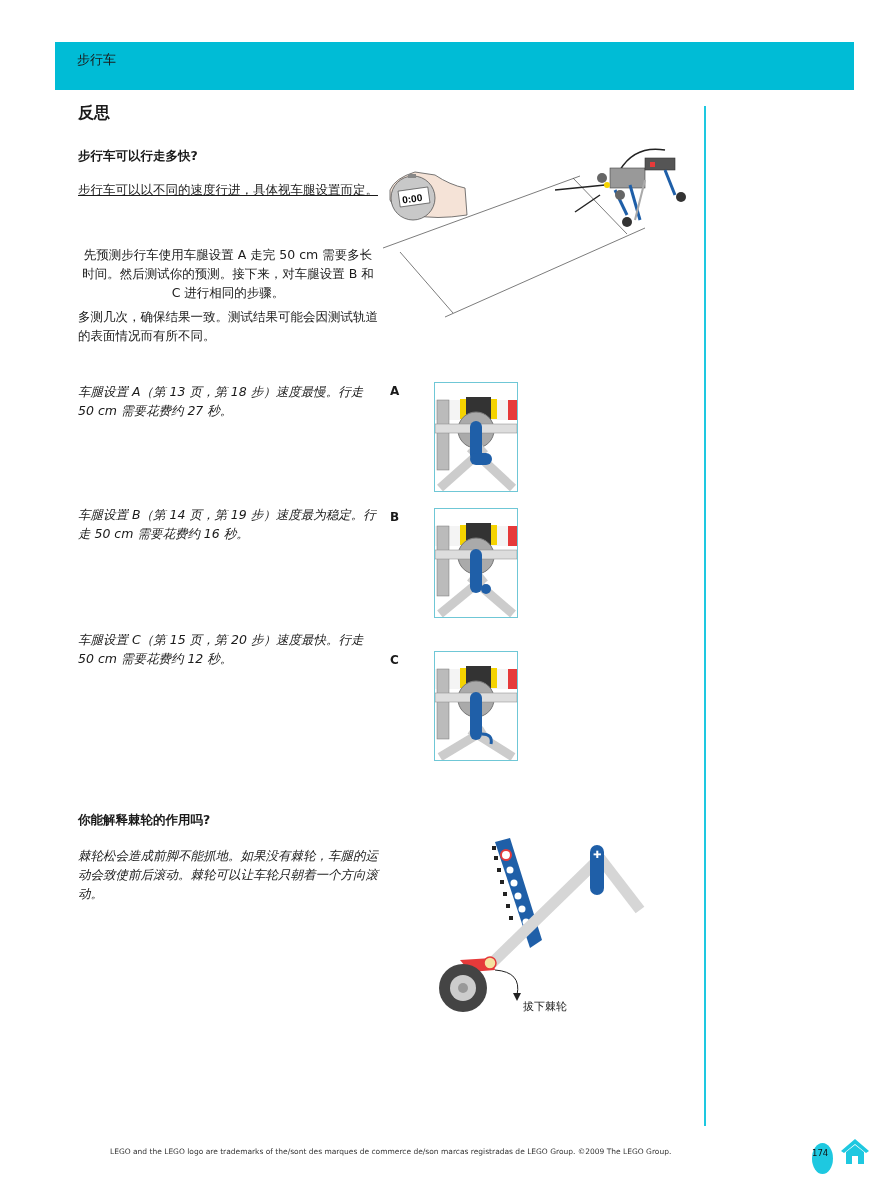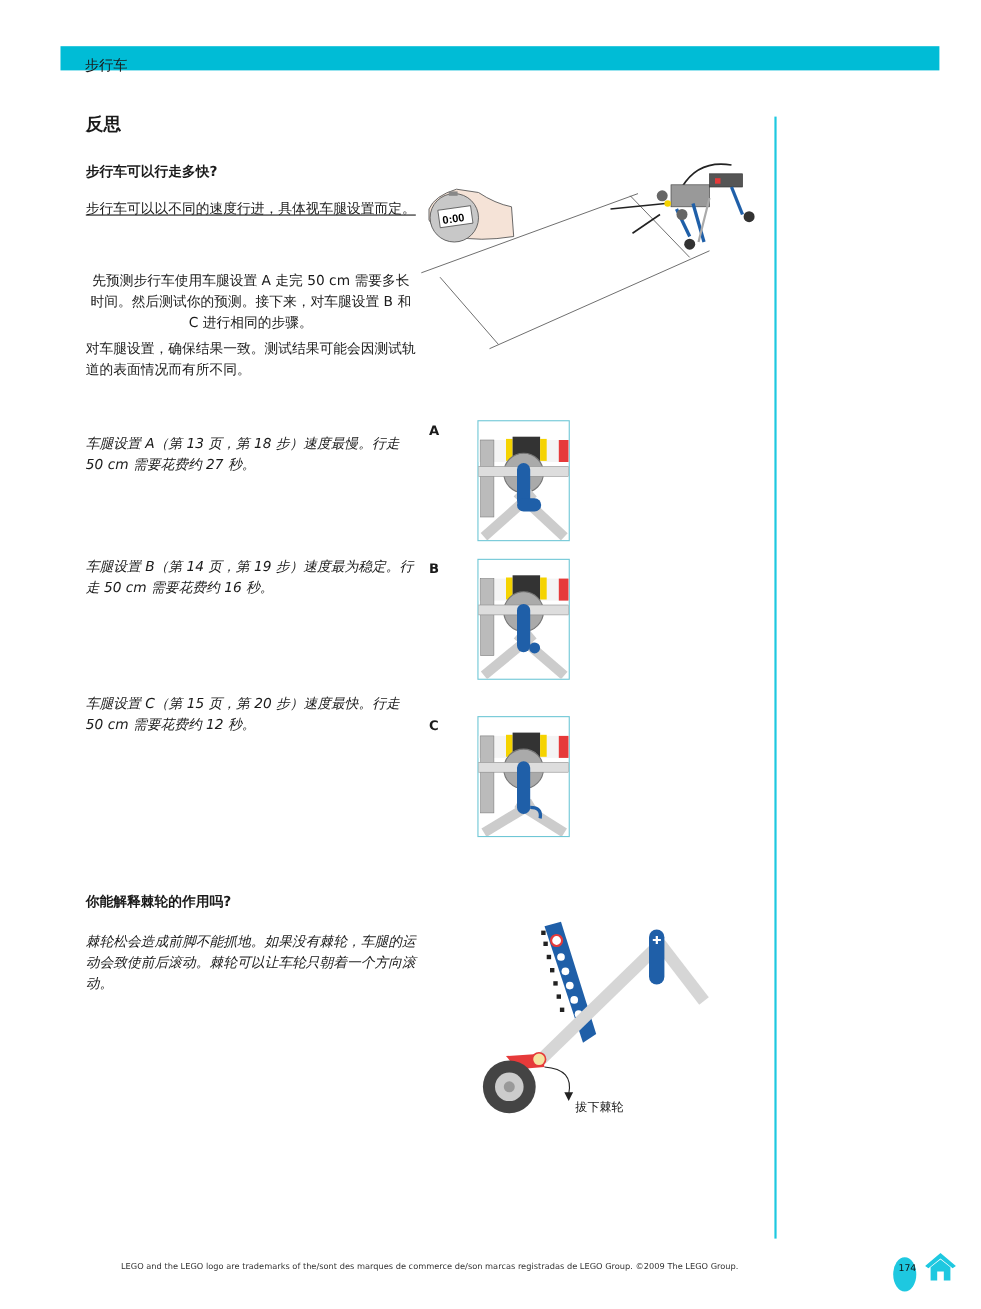--- a/index.html
+++ b/index.html
@@ -1,46 +1,46 @@
 <!DOCTYPE html>
 <html><head>
 <meta charset="utf-8">
 <style>
   html, body { margin: 0; padding: 0; background: #ffffff; }
   body { width: 892px; height: 1190px; position: relative; overflow: hidden;
          font-family: "DejaVu Sans", "Liberation Sans", sans-serif; color: #1a1a1a; }
   .abs { position: absolute; }
-  .header-bar { left: 55px; top: 42px; width: 799px; height: 22px; background: #00bcd6; }
+  .header-bar { left: 55px; top: 42px; width: 799px; height: 48px; background: #00bcd6; }
   .header-title { left: 22px; top: 9px; font-size: 13px; color: #1a1a1a; }
   .section-title { left: 78px; top: 103px; font-size: 16px; font-weight: bold; }
   .q-title { left: 78px; font-size: 12.5px; font-weight: bold; text-align: center; }
   .para { left: 78px; width: 300px; font-size: 12.5px; line-height: 19px; }
   .italic { font-style: italic; }
   .divider-v { left: 704px; top: 106px; width: 2px; height: 1020px; background: #1ec8e0; }
   .setting-label { left: 390px; font-size: 12px; font-weight: bold; }
   .frame { border: 1px solid #6fc7d6; background: #fff; overflow: hidden; }
   .footer-text { left: 78px; top: 1147px; font-size: 7.5px; color: #333; padding-left: 32px; }
   .page-badge { left: 812px; top: 1143px; width: 21px; height: 31px; border-radius: 50%;
-                background: #1ec8e0; color: #111; font-size: 8.5px; text-align: right; line-height: 21px; }
+                background: #1ec8e0; color: #111; font-size: 8.5px; text-align: left; line-height: 21px; }
   .home-icon { left: 839px; top: 1136px; width: 32px; height: 30px; }
   .drop-label { left: 523px; top: 999px; font-size: 11px; text-align: right; }
 </style>
 </head>
 <body>
 
 <div class="abs header-bar">
   <div class="abs header-title">步行车</div>
 </div>
 
 <div class="abs section-title">反思</div>
 
 <div class="abs q-title" style="top:148px;">步行车可以行走多快?</div>
 <div class="abs para" style="top:180px;text-decoration:underline;">步行车可以以不同的速度行进，具体视车腿设置而定。</div>
 <div class="abs para" style="top:245px;text-align:center;">先预测步行车使用车腿设置 A 走完 50 cm 需要多长时间。然后测试你的预测。接下来，对车腿设置 B 和 C 进行相同的步骤。</div>
-<div class="abs para" style="top:307px;">对车腿设置，确保结果一致。测试结果可能会因测试轨道的表面情况而有所不同。</div>
+<div class="abs para" style="top:307px;">多测几次，确保结果一致。测试结果可能会因测试轨道的表面情况而有所不同。</div>
 
 <svg class="abs" style="left:375px;top:140px;" width="325" height="190">
   <g stroke="#444" stroke-width="0.7" fill="none">
     <line x1="8" y1="108" x2="205" y2="36"></line>
     <line x1="70" y1="177" x2="270" y2="88"></line>
     <line x1="25" y1="112" x2="78" y2="173"></line>
     <line x1="198" y1="38" x2="252" y2="94"></line>
   </g>
 
   <path d="M15,50 Q20,38 40,32 L60,35 Q75,45 90,48 L92,75 Q60,80 40,75 Q20,72 15,60 Z" fill="#f5e3d7" stroke="#555" stroke-width="0.8"></path>
@@ -62,21 +62,21 @@
     <line x1="270" y1="40" x2="260" y2="80" stroke="#aaa" stroke-width="2"></line>
     <circle cx="227" cy="38" r="5" fill="#666"></circle>
     <circle cx="245" cy="55" r="5" fill="#666"></circle>
     <circle cx="252" cy="82" r="5" fill="#333"></circle>
     <circle cx="306" cy="57" r="5" fill="#333"></circle>
     <circle cx="232" cy="45" r="3" fill="#f5d300"></circle>
     <rect x="275" y="22" width="5" height="5" fill="#e63a3a"></rect>
   </g>
 </svg>
 
-<div class="abs para italic" style="top:393px;">车腿设置 A（第 13 页，第 18 步）速度最慢。行走 50 cm 需要花费约 27 秒。</div>
+<div class="abs para italic" style="top:382px;">车腿设置 A（第 13 页，第 18 步）速度最慢。行走 50 cm 需要花费约 27 秒。</div>
 <div class="abs setting-label" style="top:384px;">A</div>
 <div class="abs para italic" style="top:505px;">车腿设置 B（第 14 页，第 19 步）速度最为稳定。行走 50 cm 需要花费约 16 秒。</div>
 <div class="abs setting-label" style="top:510px;">B</div>
 <div class="abs para italic" style="top:630px;">车腿设置 C（第 15 页，第 20 步）速度最快。行走 50 cm 需要花费约 12 秒。</div>
 <div class="abs setting-label" style="top:653px;">C</div>
 
 <svg class="abs frame" style="left:434px;top:382px;" width="82" height="108">
   <rect x="0" y="17" width="82" height="20" fill="#f4f4f4"></rect>
   <rect x="2" y="17" width="12" height="70" fill="#bbb" stroke="#777" stroke-width="0.5"></rect>
   <rect x="25" y="16" width="6" height="20" fill="#f5d300"></rect>

